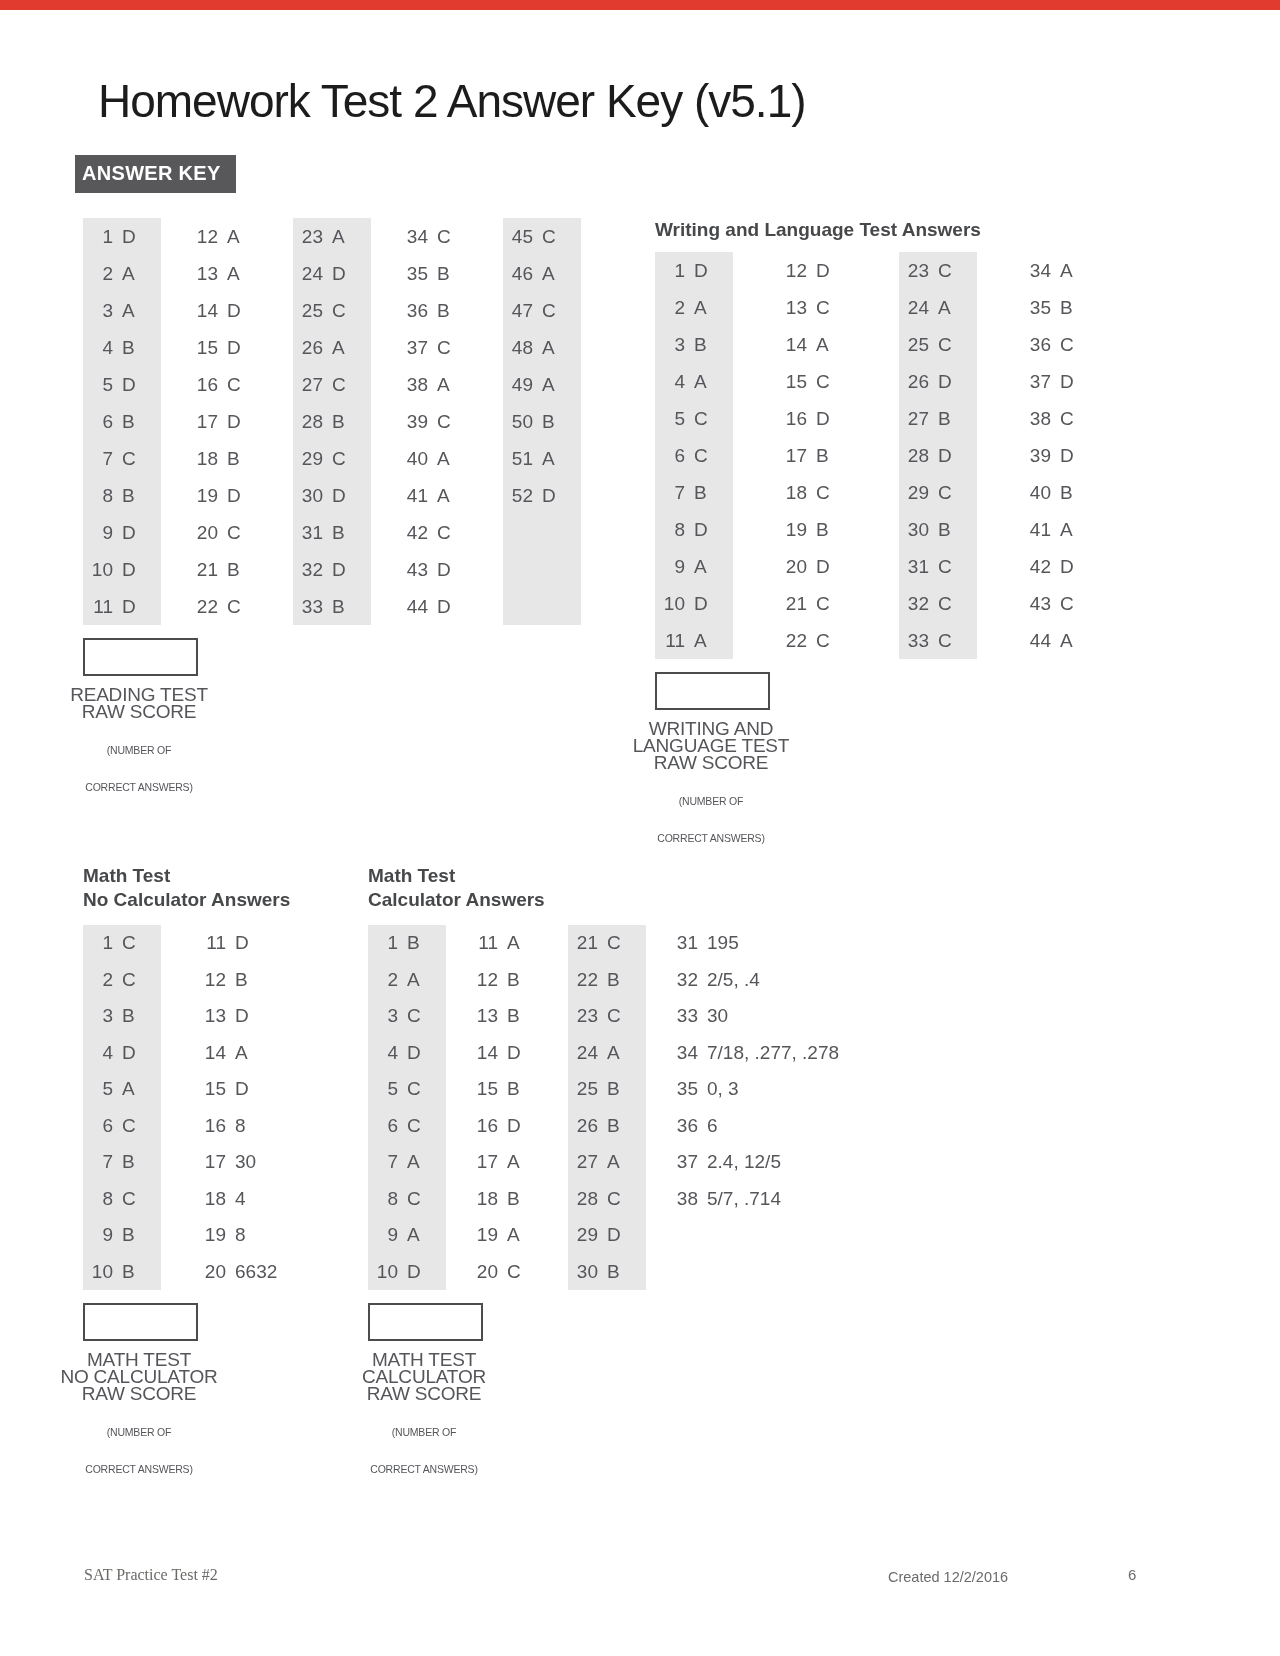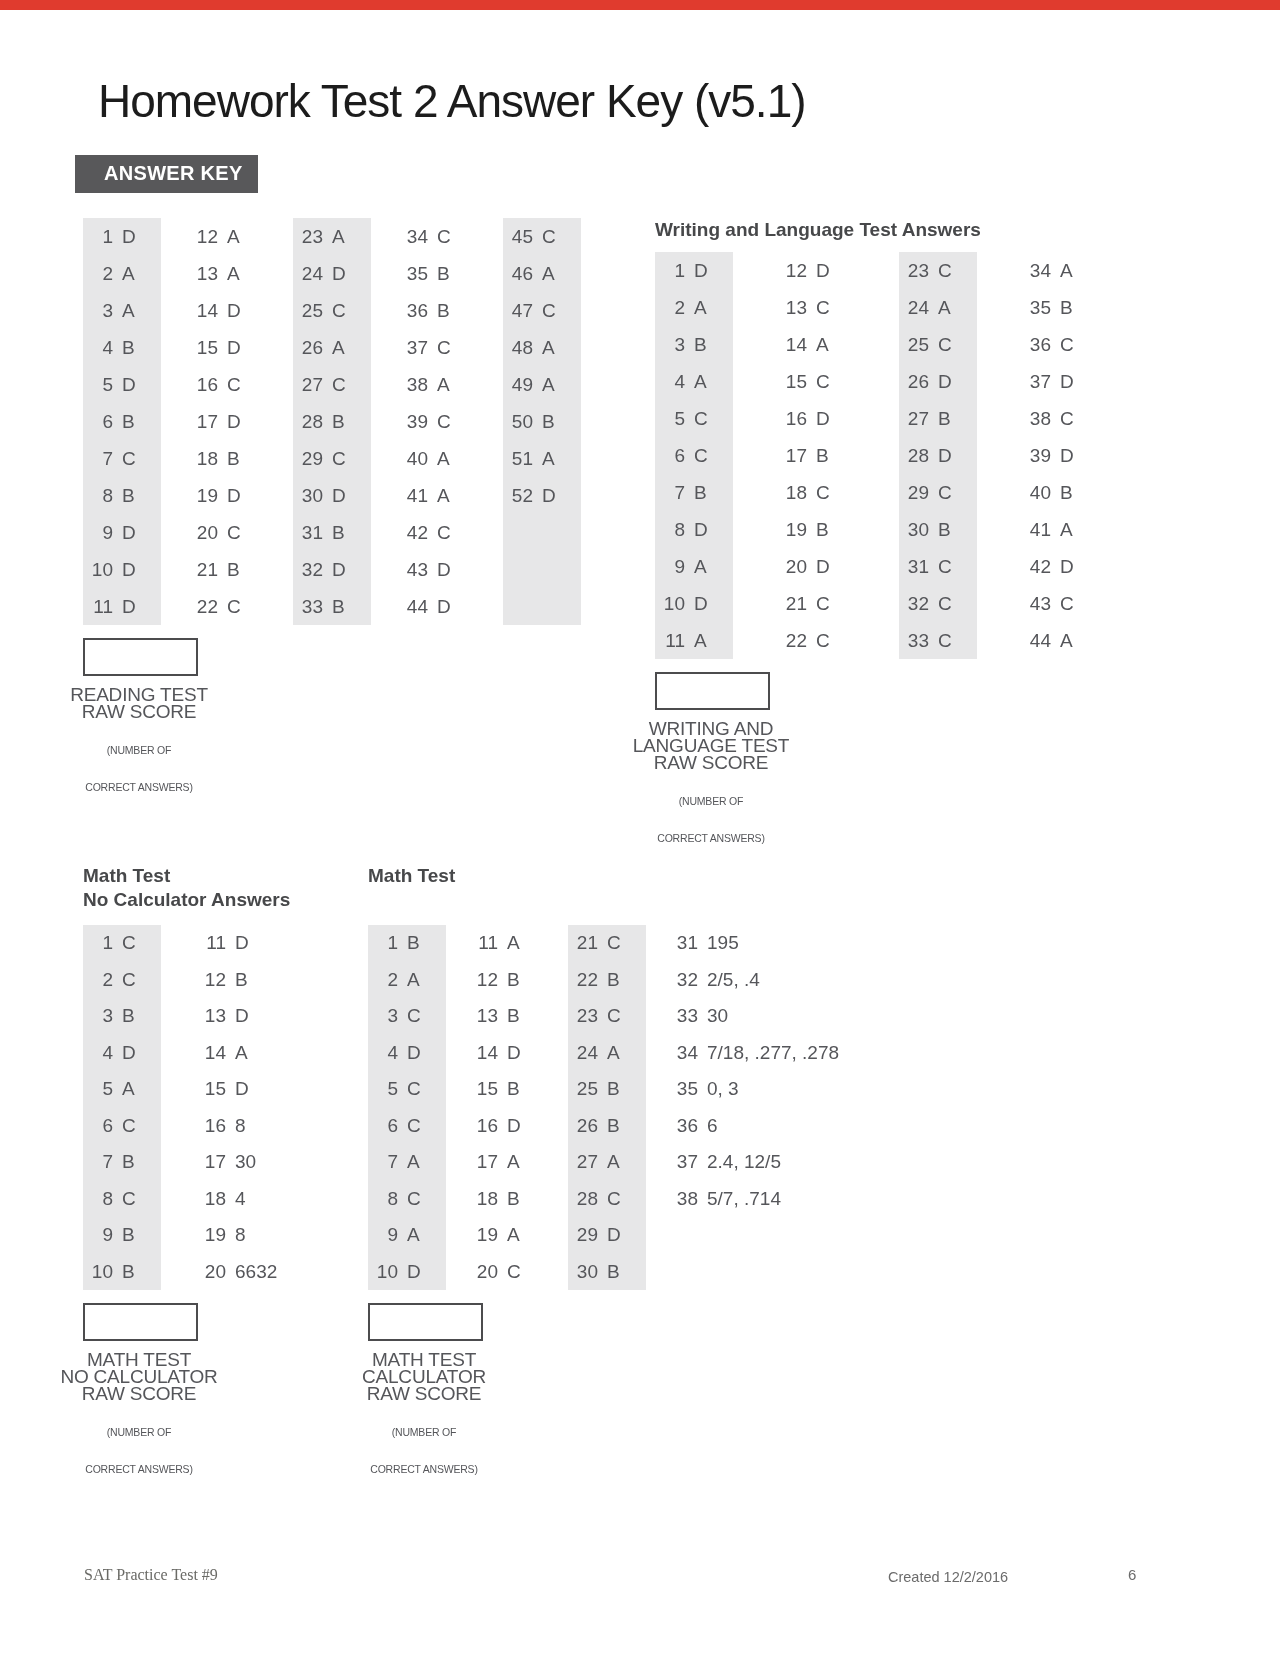--- a/index.html
+++ b/index.html
@@ -7,21 +7,21 @@
     position:relative;width:1280px;height:1656px;background:#ffffff;
     font-family:"Liberation Sans", sans-serif;color:#55565a;overflow:hidden;
   }
   .topbar{position:absolute;left:0;top:0;width:1280px;height:10px;background:#e03b2e;}
   .page-title{
     position:absolute;left:94px;top:70px;margin:4px;
     font-size:46px;font-weight:400;letter-spacing:-1px;color:#1c1c1c;white-space:nowrap;
   }
   .badge{
     position:absolute;left:75px;top:155px;background:#58585a;color:#ffffff;
-    font-size:20px;font-weight:700;letter-spacing:.3px;padding:7px 15px 8px 29px;
+    font-size:20px;font-weight:700;letter-spacing:.3px;padding:7px 15px 8px 7px;
   }
   
   .test{position:absolute;}
   #sec-reading{left:83px;top:218px;}
   #sec-writing{left:655px;top:218px;}
   #sec-math1{left:83px;top:864px;}
   #sec-math2{left:368px;top:864px;}
   .sec-heading{font-size:19px;font-weight:700;color:#47484a;line-height:24px;}
   #sec-reading .sec-heading,#sec-writing .sec-heading{height:34px;}
   #sec-math1 .sec-heading,#sec-math2 .sec-heading{height:61px;}
@@ -594,20 +594,21 @@
           <div class="main">RAW SCORE</div>
           <div class="sub">(NUMBER OF</div>
           <div class="sub">CORRECT ANSWERS)</div>
         </div>
     </div>
   </section>
 
   <section class="test" id="sec-math2">
     <div class="sec-heading">
         <div>Math Test</div>
+        <div>Calculator Answers</div>
       </div>
     <div class="grid">
         <div class="col shaded">
           <div class="cell">
             <span class="num">1</span>
             <span class="ans">B</span>
           </div>
           <div class="cell">
             <span class="num">2</span>
             <span class="ans">A</span>
@@ -769,16 +770,16 @@
       <div class="rawlabel">
           <div class="main">MATH TEST</div>
           <div class="main">CALCULATOR</div>
           <div class="main">RAW SCORE</div>
           <div class="sub">(NUMBER OF</div>
           <div class="sub">CORRECT ANSWERS)</div>
         </div>
     </div>
   </section>
 
-  <span class="footer-left">SAT Practice Test #9</span>
+  <span class="footer-left">SAT Practice Test #2</span>
   <span class="footer-date">Created 12/2/2016</span>
   <span class="footer-page">6</span>
 </div>
 
 </body></html>

